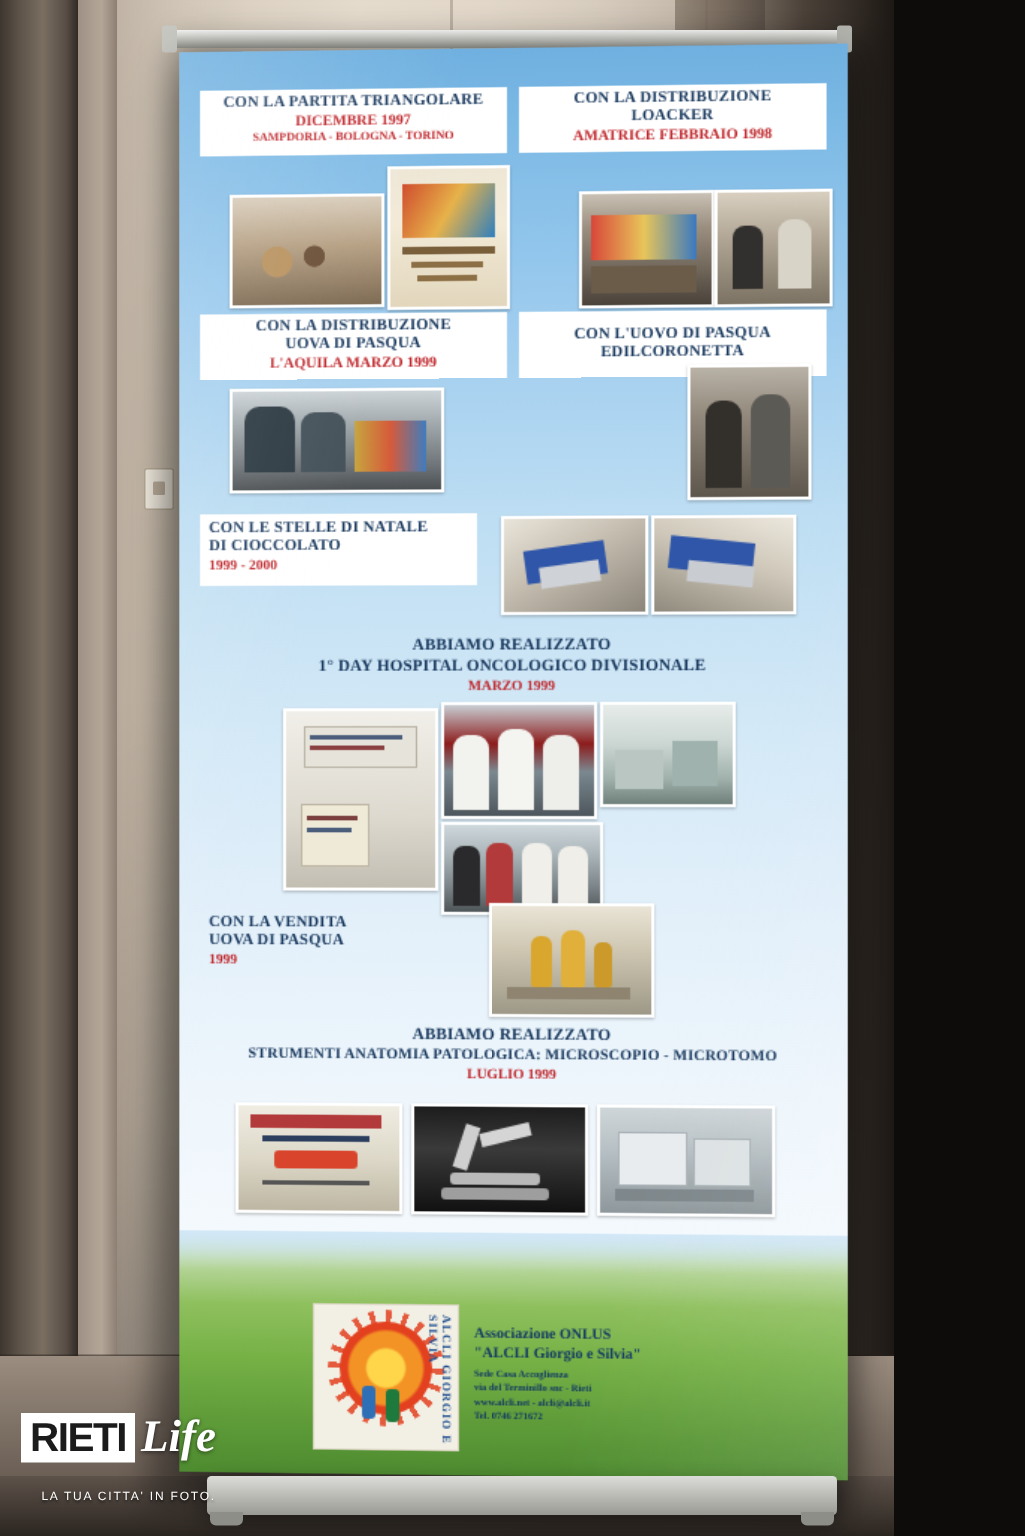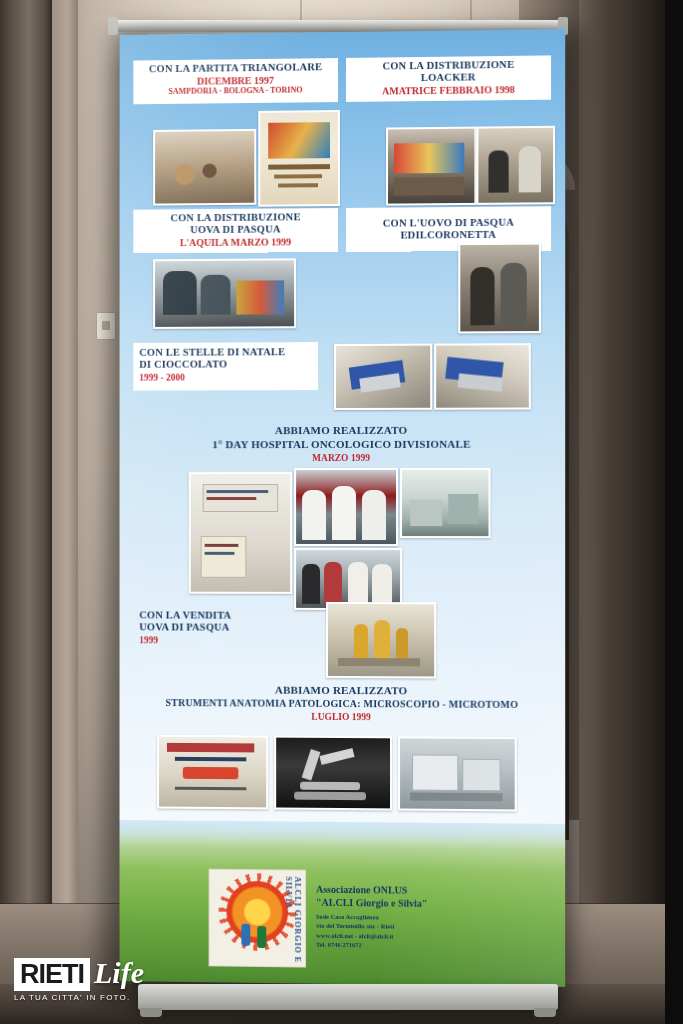--- a/index.html
+++ b/index.html
@@ -1,21 +1,21 @@
 <!DOCTYPE html>
 <html><head>
 <meta charset="utf-8">
 <style>
   html,body{margin:0;padding:0;}
   body{
     width:683px;height:1024px;overflow:hidden;
     font-family:"Liberation Serif", serif;
     background:#0d0c0a;
   }
-  .scene{position:relative;width:665px;height:1024px;overflow:hidden;}
+  .scene{position:relative;width:596px;height:1024px;overflow:hidden;}
 
   
   .bg{position:absolute;inset:0;
     background:
       linear-gradient(90deg,#6f635a 0%,#8d8076 6%,#b9ab9c 13%,#cbbfae 20%,#d8ccbc 28%,#e2d7c7 40%,#ded2c2 55%,#d3c7b7 66%,#c0b3a4 76%,#a2948a 86%,#7e7268 94%,#4d443f 100%);
   }
   .bg-vert{position:absolute;inset:0;
     background:linear-gradient(180deg,rgba(255,255,255,.10) 0%,rgba(255,255,255,.04) 22%,rgba(0,0,0,0) 45%,rgba(0,0,0,.10) 72%,rgba(0,0,0,.30) 100%);
   }
   
@@ -117,22 +117,22 @@
   .org-txt{position:absolute;color:#123a63;}
   .org-title{font-weight:bold;font-size:10px;line-height:1.25;}
   .org-sub{font-weight:bold;font-size:6.5px;line-height:1.45;margin-top:3px;}
 
   
   .wm{position:absolute;left:14px;bottom:22px;}
   .wm-rieti{display:inline-block;background:#ffffff;color:#1b1b1b;font-family:"Liberation Sans",sans-serif;
     font-weight:bold;font-size:27px;letter-spacing:-1px;padding:1px 6px;}
   .wm-life{display:inline-block;color:#ffffff;font-family:"Liberation Serif",serif;font-style:italic;
     font-size:30px;font-weight:bold;margin-left:4px;text-shadow:0 1px 3px rgba(0,0,0,.6);}
-  .wm-sub{color:#ffffff;font-family:"Liberation Sans",sans-serif;font-size:8px;letter-spacing:1.2px;margin-top:2px;
-    text-shadow:0 1px 2px rgba(0,0,0,.7);}
+  .wm-sub{color:#ffffff;font-family:"Liberation Sans",sans-serif;font-size:8px;letter-spacing:1.2px;margin-top:18px;
+    text-shadow:0 1px 2px rgba(0,0,0,.7);text-align:right;}
   .glare{position:absolute;left:118px;top:32px;width:446px;height:952px;pointer-events:none;
     background:linear-gradient(105deg,rgba(255,255,255,.16) 0%,rgba(255,255,255,0) 28%,rgba(255,255,255,0) 72%,rgba(255,255,255,.10) 100%);
     transform:perspective(1400px) rotateY(-2.2deg);}
 </style>
 </head>
 <body>
 
 <div class="scene">
 
   <div class="bg"></div>

